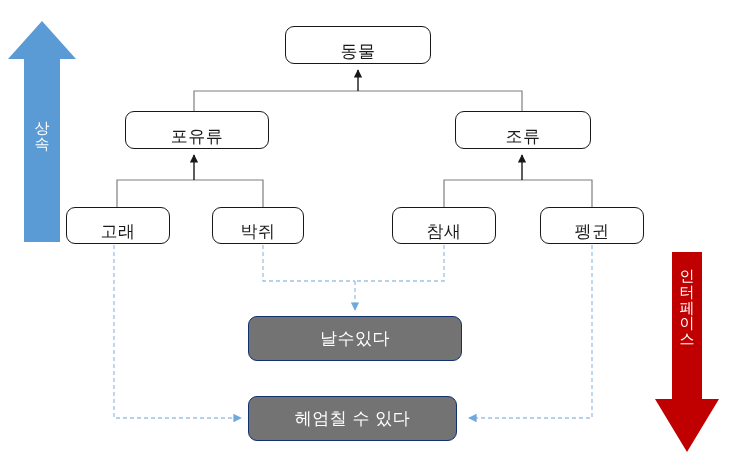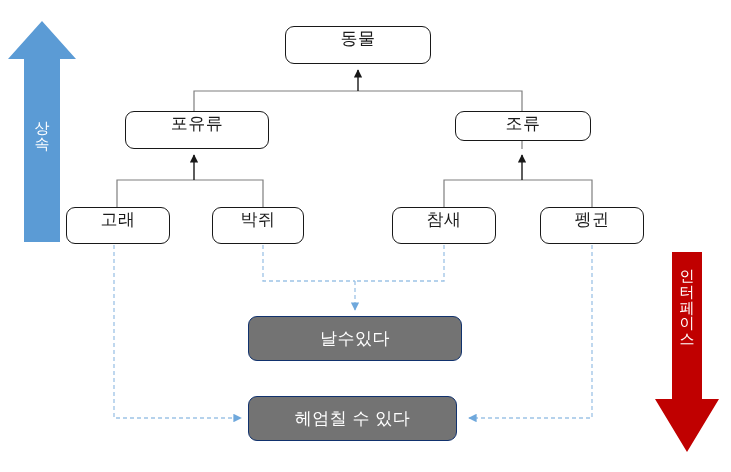--- a/index.html
+++ b/index.html
@@ -23,21 +23,21 @@
     position: absolute;
     left: 0;
     top: 0;
     width: 731px;
     height: 472px;
   }
   .node {
     position: absolute;
     box-sizing: border-box;
     display: flex;
-    align-items: flex-start;
+    align-items: flex-end;
     justify-content: center;
     background: #ffffff;
     border: 1.6px solid #181818;
     border-radius: 9px;
     color: #1a1a1a;
     font-size: 17px;
     letter-spacing: 0.5px;
     white-space: nowrap;
     z-index: 3;
   }
@@ -150,21 +150,21 @@
   </svg>
 
   <div class="node" style="left:285px; top:26px; width:146px; height:38px;">
     <span>동물</span>
   </div>
 
   <div class="node" style="left:125px; top:111px; width:144px; height:38px;">
     <span>포유류</span>
   </div>
 
-  <div class="node" style="left:455px; top:111px; width:136px; height:30px;">
+  <div class="node" style="left:455px; top:111px; width:136px; height:38px;">
     <span>조류</span>
   </div>
 
   <div class="node" style="left:66px; top:207px; width:104px; height:37px;">
     <span>고래</span>
   </div>
 
   <div class="node" style="left:212px; top:207px; width:92px; height:37px;">
     <span>박쥐</span>
   </div>

